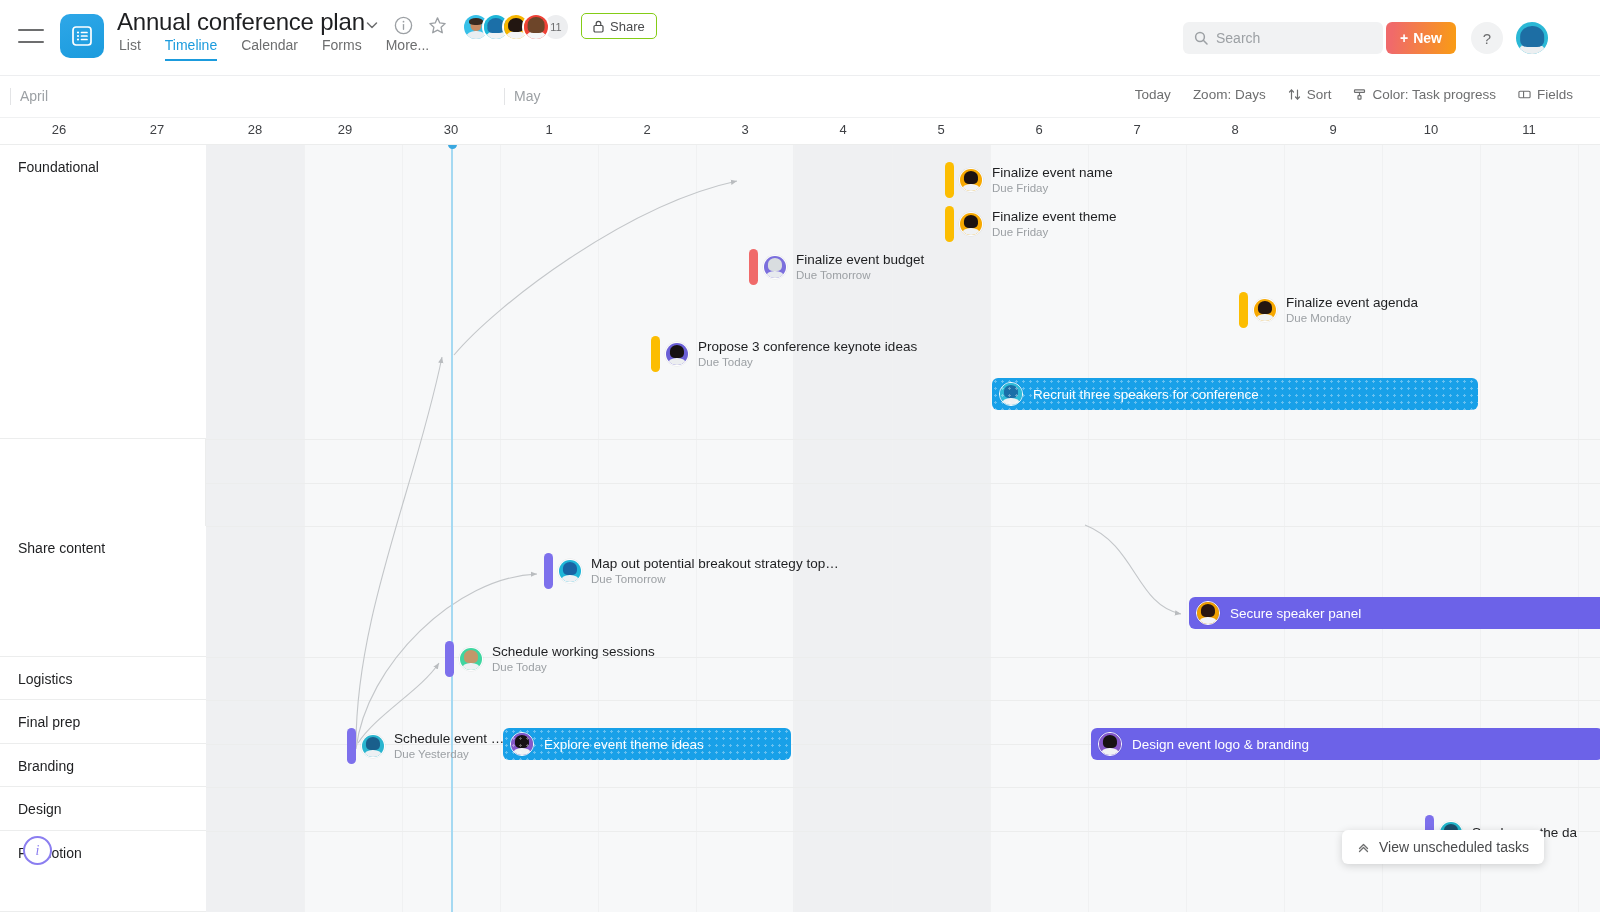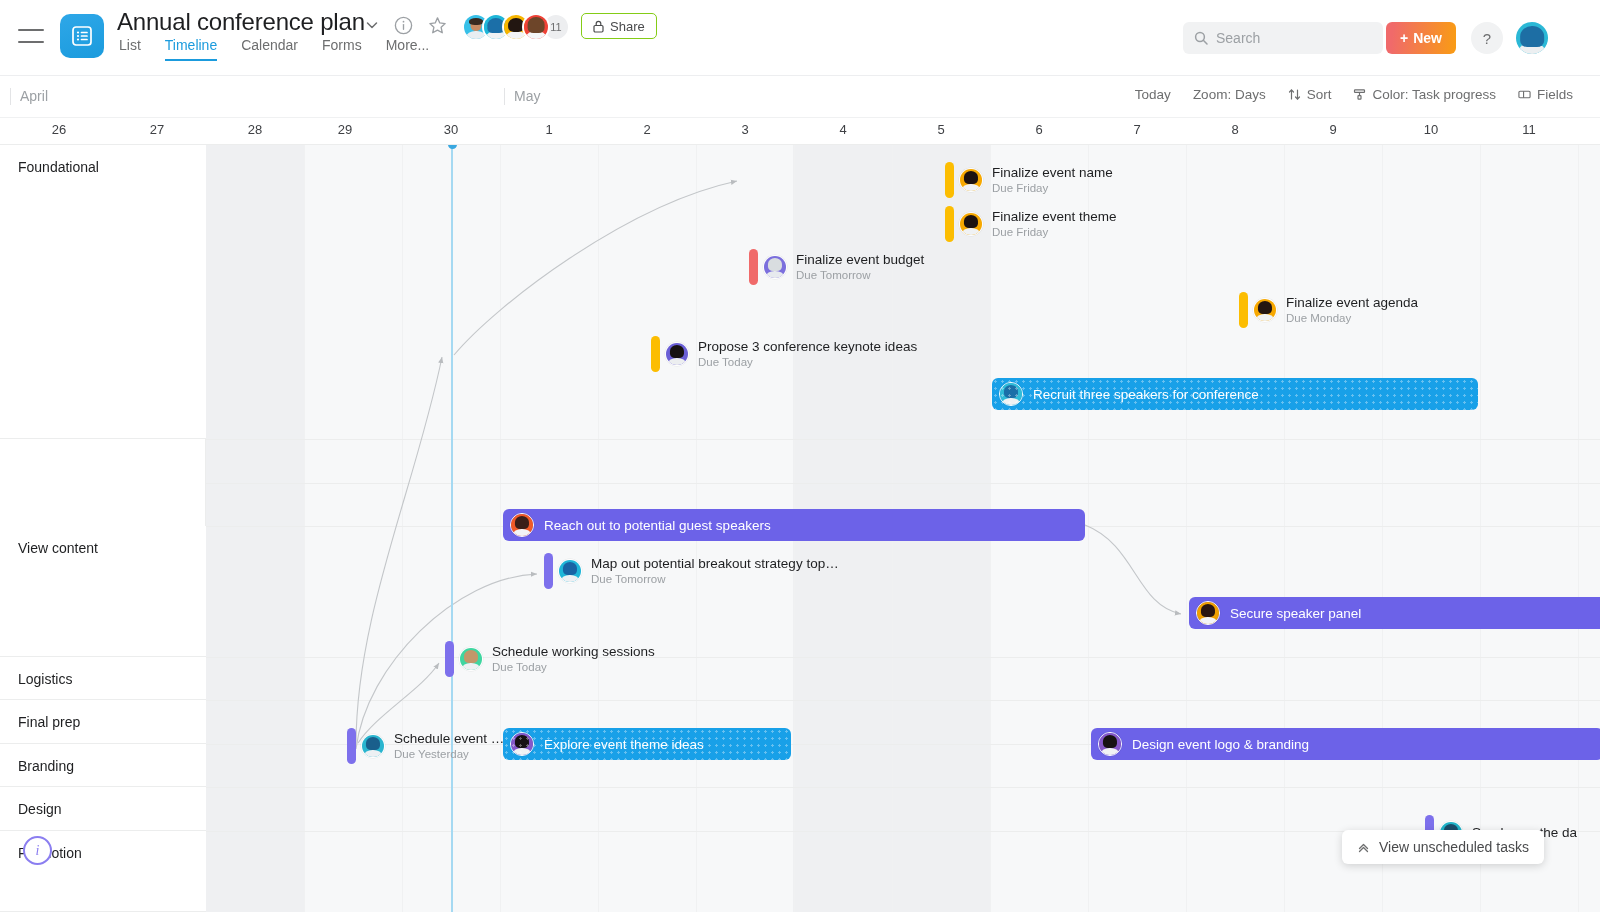--- a/index.html
+++ b/index.html
@@ -551,33 +551,20 @@
               <div class="face">
                 <div class="bg" style="background:#31bcd8"></div>
                 <div class="body" style="background:#eef1f3"></div>
                 <div class="head" style="background:#e0b296"></div>
                 <div class="hair" style="background:#1b6fa8;width:64%;height:56%;top:11%;border-radius:50% 50% 36% 36%"></div>
               </div>
             </div>
             <div class="bar-title">Recruit three speakers for conference</div>
           </div>
         </div>
-        <div class="task" style="left: 297px; top: 364px;">
-          <div class="bar" style="background: rgb(108, 98, 232); width: 582px;">
-            <div class="t-av">
-              <div class="face">
-                <div class="bg" style="background:#f05a28"></div>
-                <div class="body" style="background:#f2f4f6"></div>
-                <div class="head" style="background:#e0ae8b"></div>
-                <div class="hair" style="background:#3b1f18;width:64%;height:56%;top:11%;border-radius:50% 50% 36% 36%"></div>
-              </div>
-            </div>
-            <div class="bar-title">Reach out to potential guest speakers</div>
-          </div>
-        </div>
         <div class="task" style="left: 338px; top: 408px;">
           <div class="stub" style="background: rgb(125, 112, 236); height: 36px;"></div>
           <div class="t-av">
             <div class="face">
               <div class="bg" style="background:#1fb6d8"></div>
               <div class="body" style="background:#edf0f3"></div>
               <div class="head" style="background:#e3b69a"></div>
               <div class="hair" style="background:#1864a4;width:64%;height:56%;top:11%;border-radius:50% 50% 36% 36%"></div>
             </div>
           </div>
@@ -669,21 +656,21 @@
             <div class="t-title">Send save the da</div>
           </div>
         </div>
       </div>
 
     <div class="sidebar-col" id="sidebar">
         <div class="srow" style="top: 0px; height: 294px;">
           <span>Foundational</span>
         </div>
         <div class="srow" style="top: 381px; height: 131px;">
-          <span>View content</span>
+          <span>Share content</span>
         </div>
         <div class="srow" style="top: 512px; height: 43px;">
           <span>Logistics</span>
         </div>
         <div class="srow" style="top: 555px; height: 44px;">
           <span>Final prep</span>
         </div>
         <div class="srow" style="top: 599px; height: 43px;">
           <span>Branding</span>
         </div>

